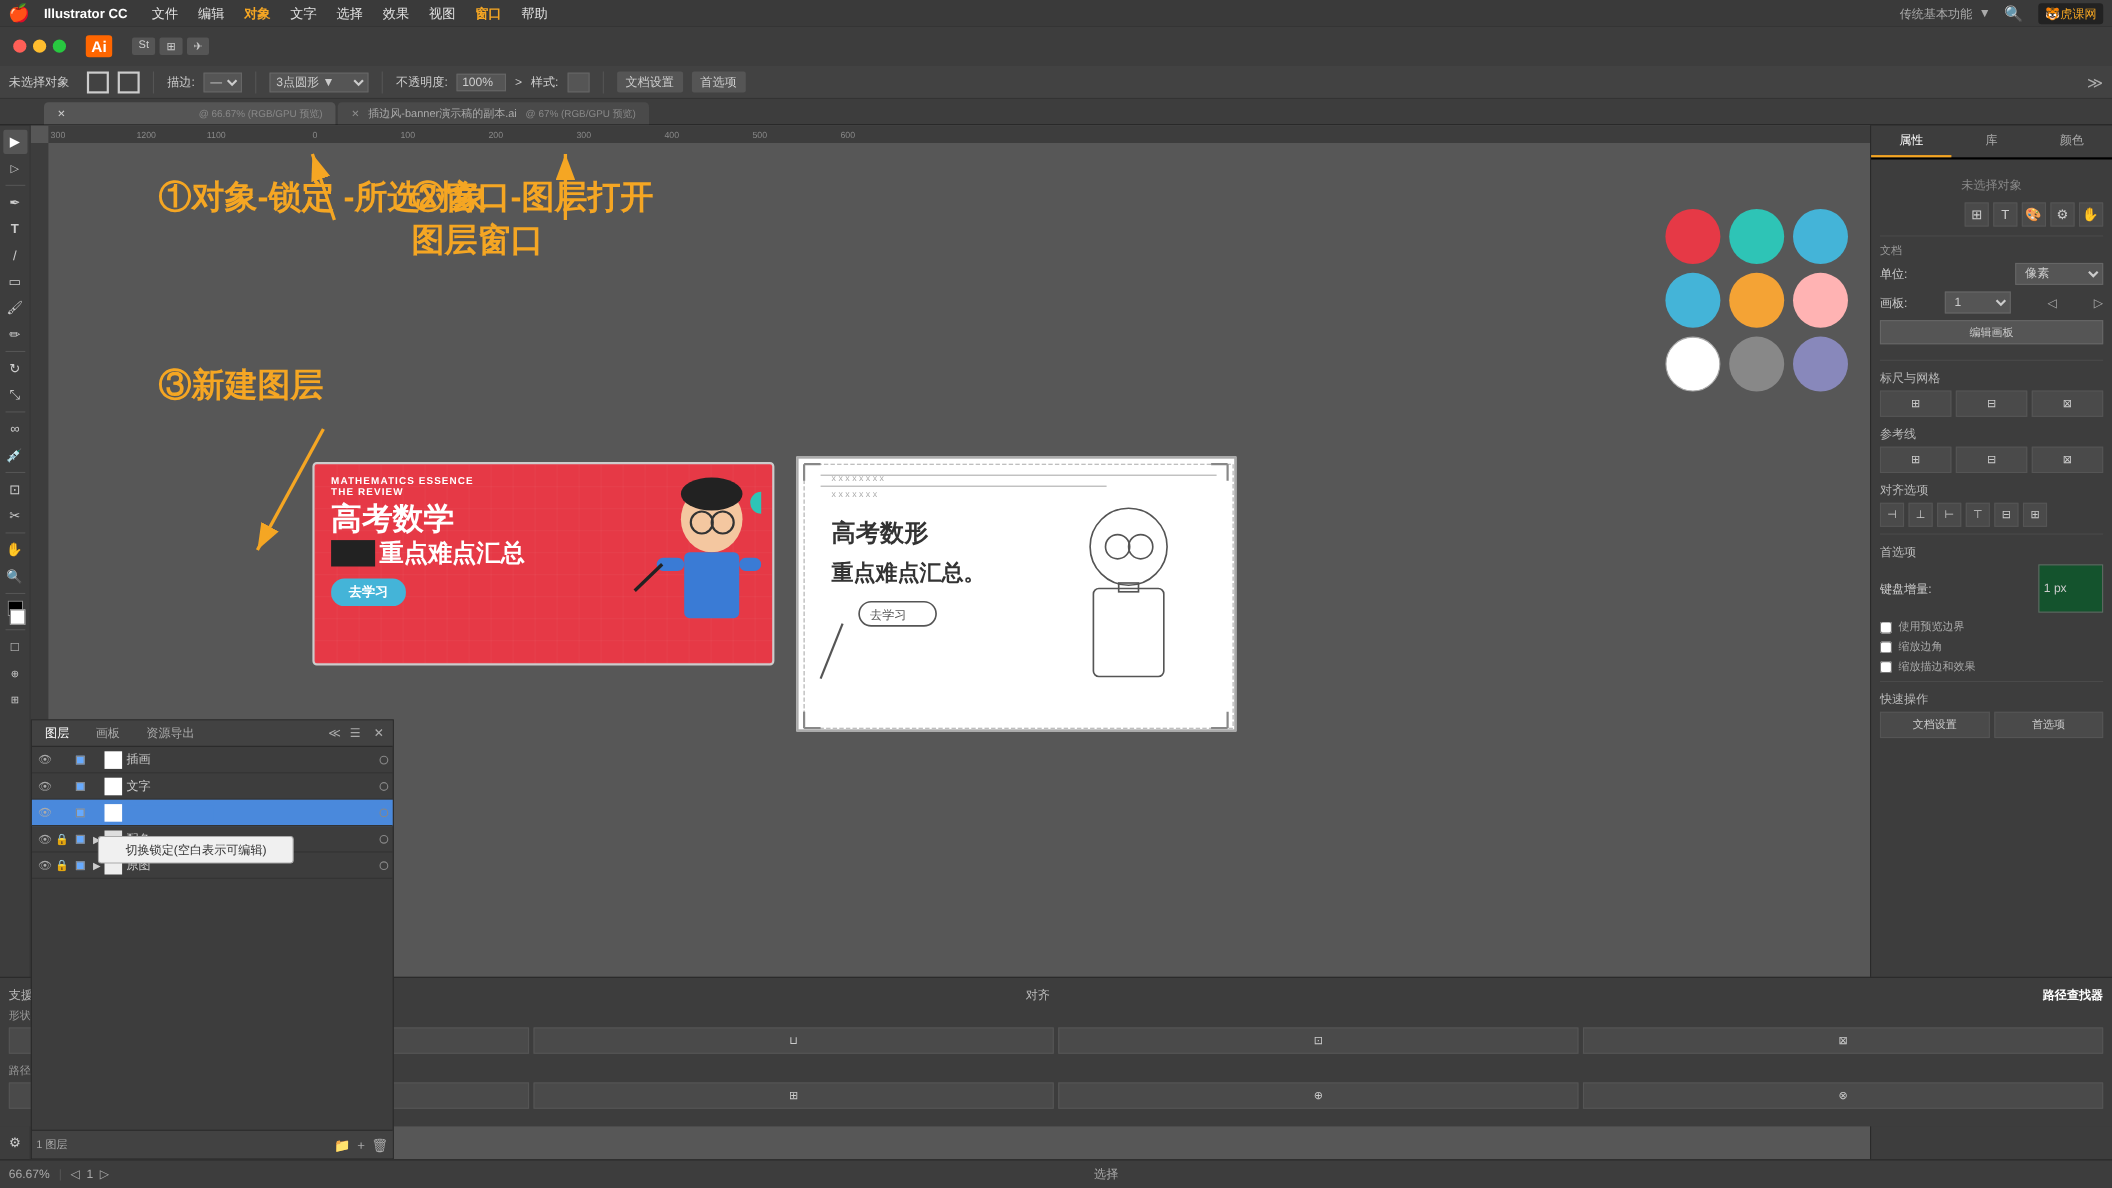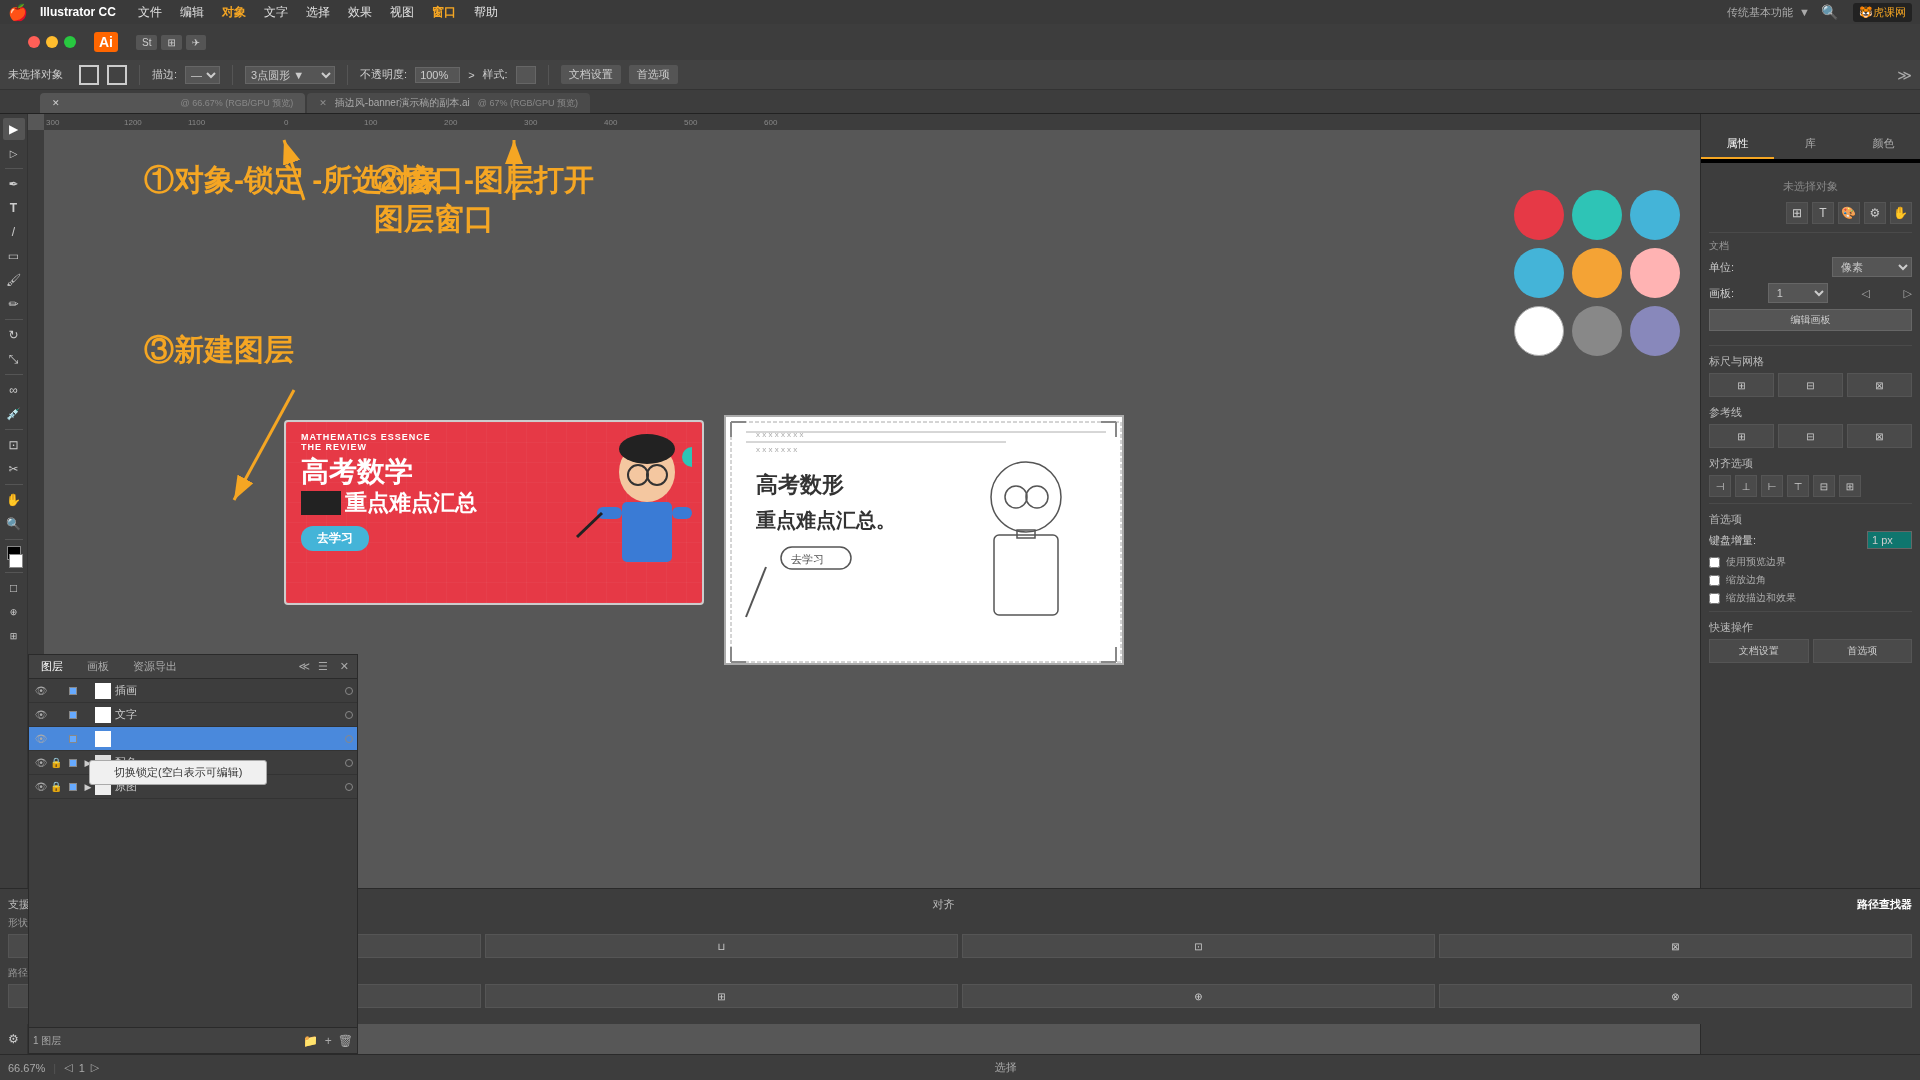--- a/index.html
+++ b/index.html
@@ -9,21 +9,21 @@
     #menubar {
       width: 100%; height: 24px; background: #3a3a3a;
       display: flex; align-items: center; gap: 2px;
       padding: 0 8px; font-size: 12px; color: #e0e0e0;
     }
     #menubar .menu-item { padding: 0 8px; cursor: pointer; }
 
     
     #titlebar {
       width: 100%; height: 36px; background: #3d3d3d;
-      display: flex; align-items: center; padding: 0 28px; gap: 10px;
+      display: flex; align-items: center; padding: 0 12px; gap: 10px;
     }
     .traffic-lights { display: flex; gap: 6px; align-items: center; }
     .traffic-light { width: 12px; height: 12px; border-radius: 50%; }
     .tl-red { background: #ff5f57; }
     .tl-yellow { background: #ffbd2e; }
     .tl-green { background: #28c840; }
     .ai-logo { background: #ff6600; color: #fff; font-weight: bold; font-size: 14px; padding: 2px 5px; border-radius: 3px; margin-left: 8px; }
 
     
     #toolbar {
@@ -103,23 +103,22 @@
     .swatch {
       width: 50px; height: 50px; border-radius: 50%;
     }
 
     
     #right-panel {
       width: 220px; background: #3d3d3d; border-left: 1px solid #2a2a2a;
       display: flex; flex-direction: column;
     }
     #right-panel-tabs {
-      display: flex; border-bottom: 4px solid #000000;
+      display: flex; border-bottom: 2px solid #000000;
       font-size: 12px;
-      margin-top: 16px;
     }
     .rpanel-tab {
       flex: 1; text-align: center; padding: 6px 4px; color: #aaa;
       cursor: pointer; font-size: 11px;
     }
     .rpanel-tab.active { color: #fff; border-bottom: 2px solid #f5a623; }
     .rpanel-section { padding: 8px; font-size: 11px; color: #ccc; }
     .rpanel-label { color: #999; font-size: 10px; margin-bottom: 4px; }
     .rpanel-row { display: flex; align-items: center; justify-content: space-between; margin-bottom: 6px; }
     .rpanel-select { background: #555; border: 1px solid #666; color: #ccc; font-size: 11px; padding: 2px 4px; }
@@ -549,21 +548,21 @@
         <div class="align-btn">⊤</div>
         <div class="align-btn">⊟</div>
         <div class="align-btn">⊞</div>
       </div>
 
       
       <div class="rpanel-divider"></div>
       <div class="rpanel-title">首选项</div>
       <div class="rpanel-row">
         <span>键盘增量:</span>
-        <input type="text" value="1 px" style="width: 45px; background: #0f766e; border: 1px solid rgb(102, 102, 102); color: rgb(204, 204, 204); font-size: 11px; padding: 2px 4px;">
+        <input type="text" value="1 px" style="width: 59px; background: #14532d; border: 1px solid rgb(102, 102, 102); color: rgb(204, 204, 204); font-size: 11px; padding: 15px 4px;">
       </div>
       <div class="checkbox-row">
         <input type="checkbox" style="">
         <span>使用预览边界</span>
       </div>
       <div class="checkbox-row">
         <input type="checkbox" style="">
         <span>缩放边角</span>
       </div>
       <div class="checkbox-row">

